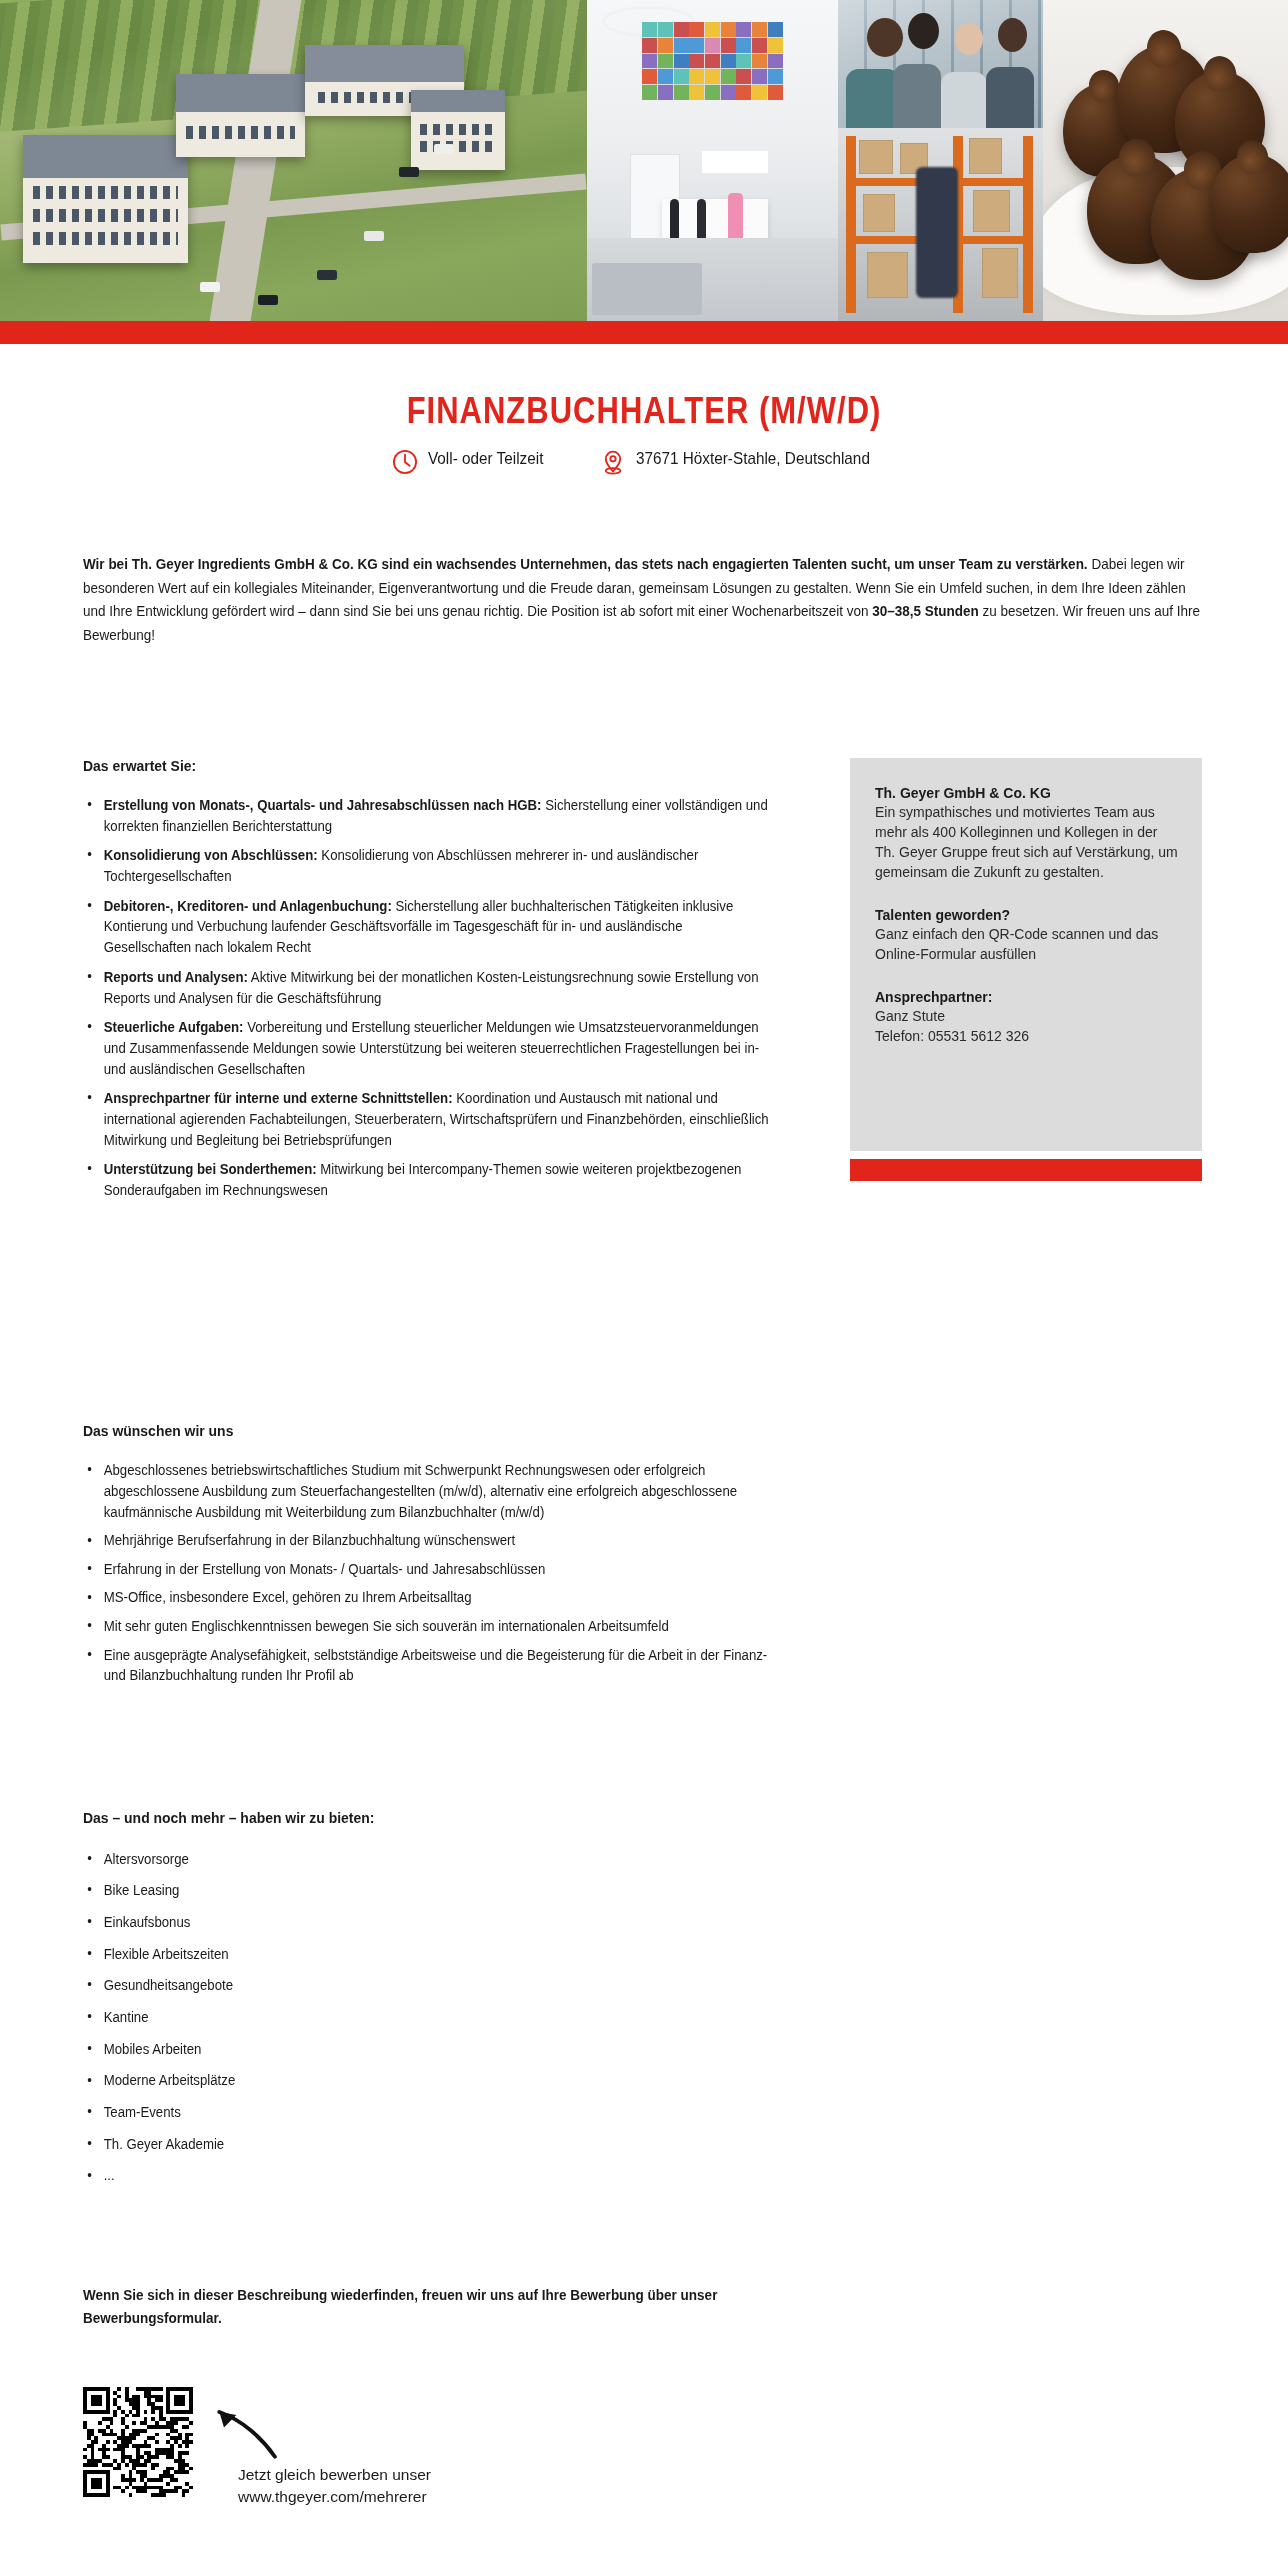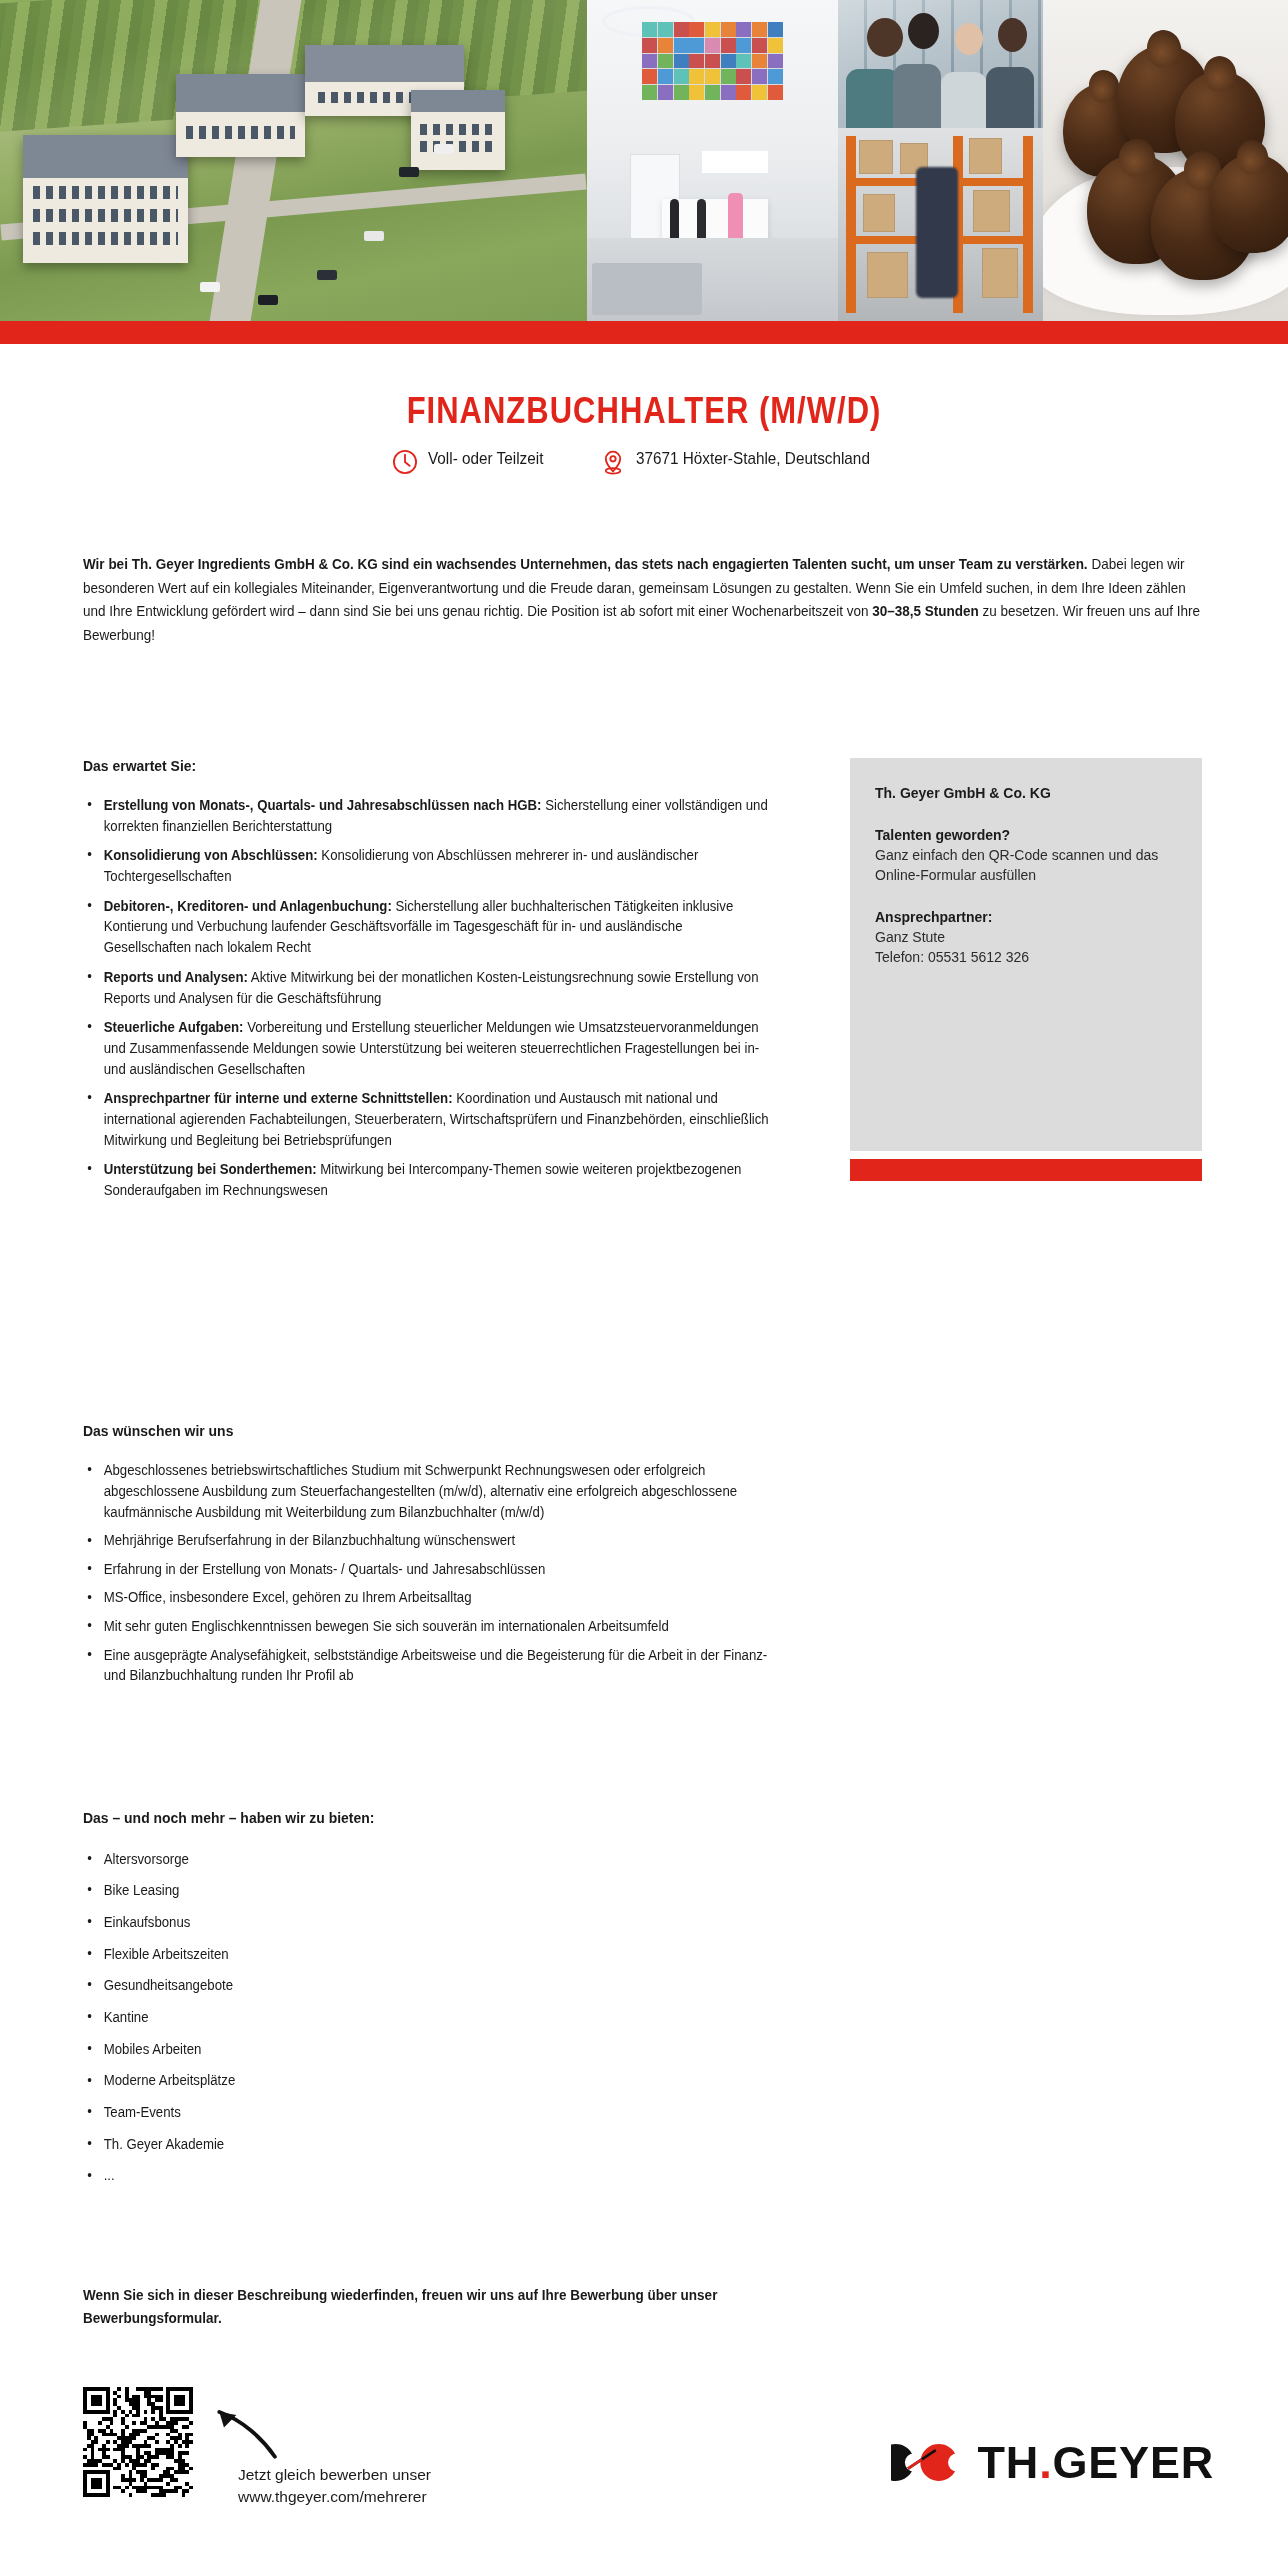--- a/index.html
+++ b/index.html
@@ -486,20 +486,21 @@
       <li>Team-Events</li>
       <li>Th. Geyer Akademie</li>
       <li>...</li>
     </ul>
   </div>
 
   <div class="closing">Wenn Sie sich in dieser Beschreibung wiederfinden, freuen wir uns auf Ihre Bewerbung über unser Bewerbungsformular.</div>
 
   <aside class="sidebar">
     <div class="sb-h">Th. Geyer GmbH &amp; Co. KG</div>
+    <div class="sb-p">Ein sympathisches und motiviertes Team aus mehr als 400 Kolleginnen und Kollegen in der Th. Geyer Gruppe freut sich auf Verstärkung, um gemeinsam die Zukunft zu gestalten.</div>
     <div class="sb-gap"></div>
     <div class="sb-h">Talenten geworden?</div>
     <div class="sb-p">Ganz einfach den QR-Code scannen und das Online-Formular ausfüllen</div>
     <div class="sb-gap"></div>
     <div class="sb-h">Ansprechpartner:</div>
     <div class="sb-p">Ganz Stute</div>
     <div class="sb-p">Telefon: 05531 5612 326</div>
   </aside>
   <div class="sidebar-rule"></div>
 
@@ -1350,26 +1351,15 @@
   <svg class="arrow" viewBox="0 0 92 76">
     <path d="M88 72 C70 46 44 24 16 14" fill="none" stroke="#111" stroke-width="5" stroke-linecap="round"></path>
     <path d="M16 14 L38 18 L22 34 Z" fill="#111"></path>
   </svg>
 
   <div class="apply-text">
     <div>Jetzt gleich bewerben unser</div>
     <div>www.thgeyer.com/mehrerer</div>
   </div>
 
-  <div class="logo">
-    <svg class="logo-mark" viewBox="0 0 118 92">
-      <path d="M30 46 A24 24 0 1 1 30 45.9 Z" fill="#111"></path>
-      <circle cx="30" cy="46" r="12" fill="#fff"></circle>
-      <path d="M86 46 A24 24 0 1 1 86 45.9 Z" fill="#e1251b"></path>
-      <circle cx="86" cy="46" r="12" fill="#fff"></circle>
-      <line x1="22" y1="54" x2="58" y2="30" stroke="#111" stroke-width="3.4"></line>
-      <line x1="22" y1="54" x2="40" y2="42" stroke="#e1251b" stroke-width="3.4"></line>
-    </svg>
-    <div class="logo-type"><span>TH</span><span class="dot">.</span><span>GEYER</span></div>
-  </div>
 
 </div>
 
 
 </body></html>

